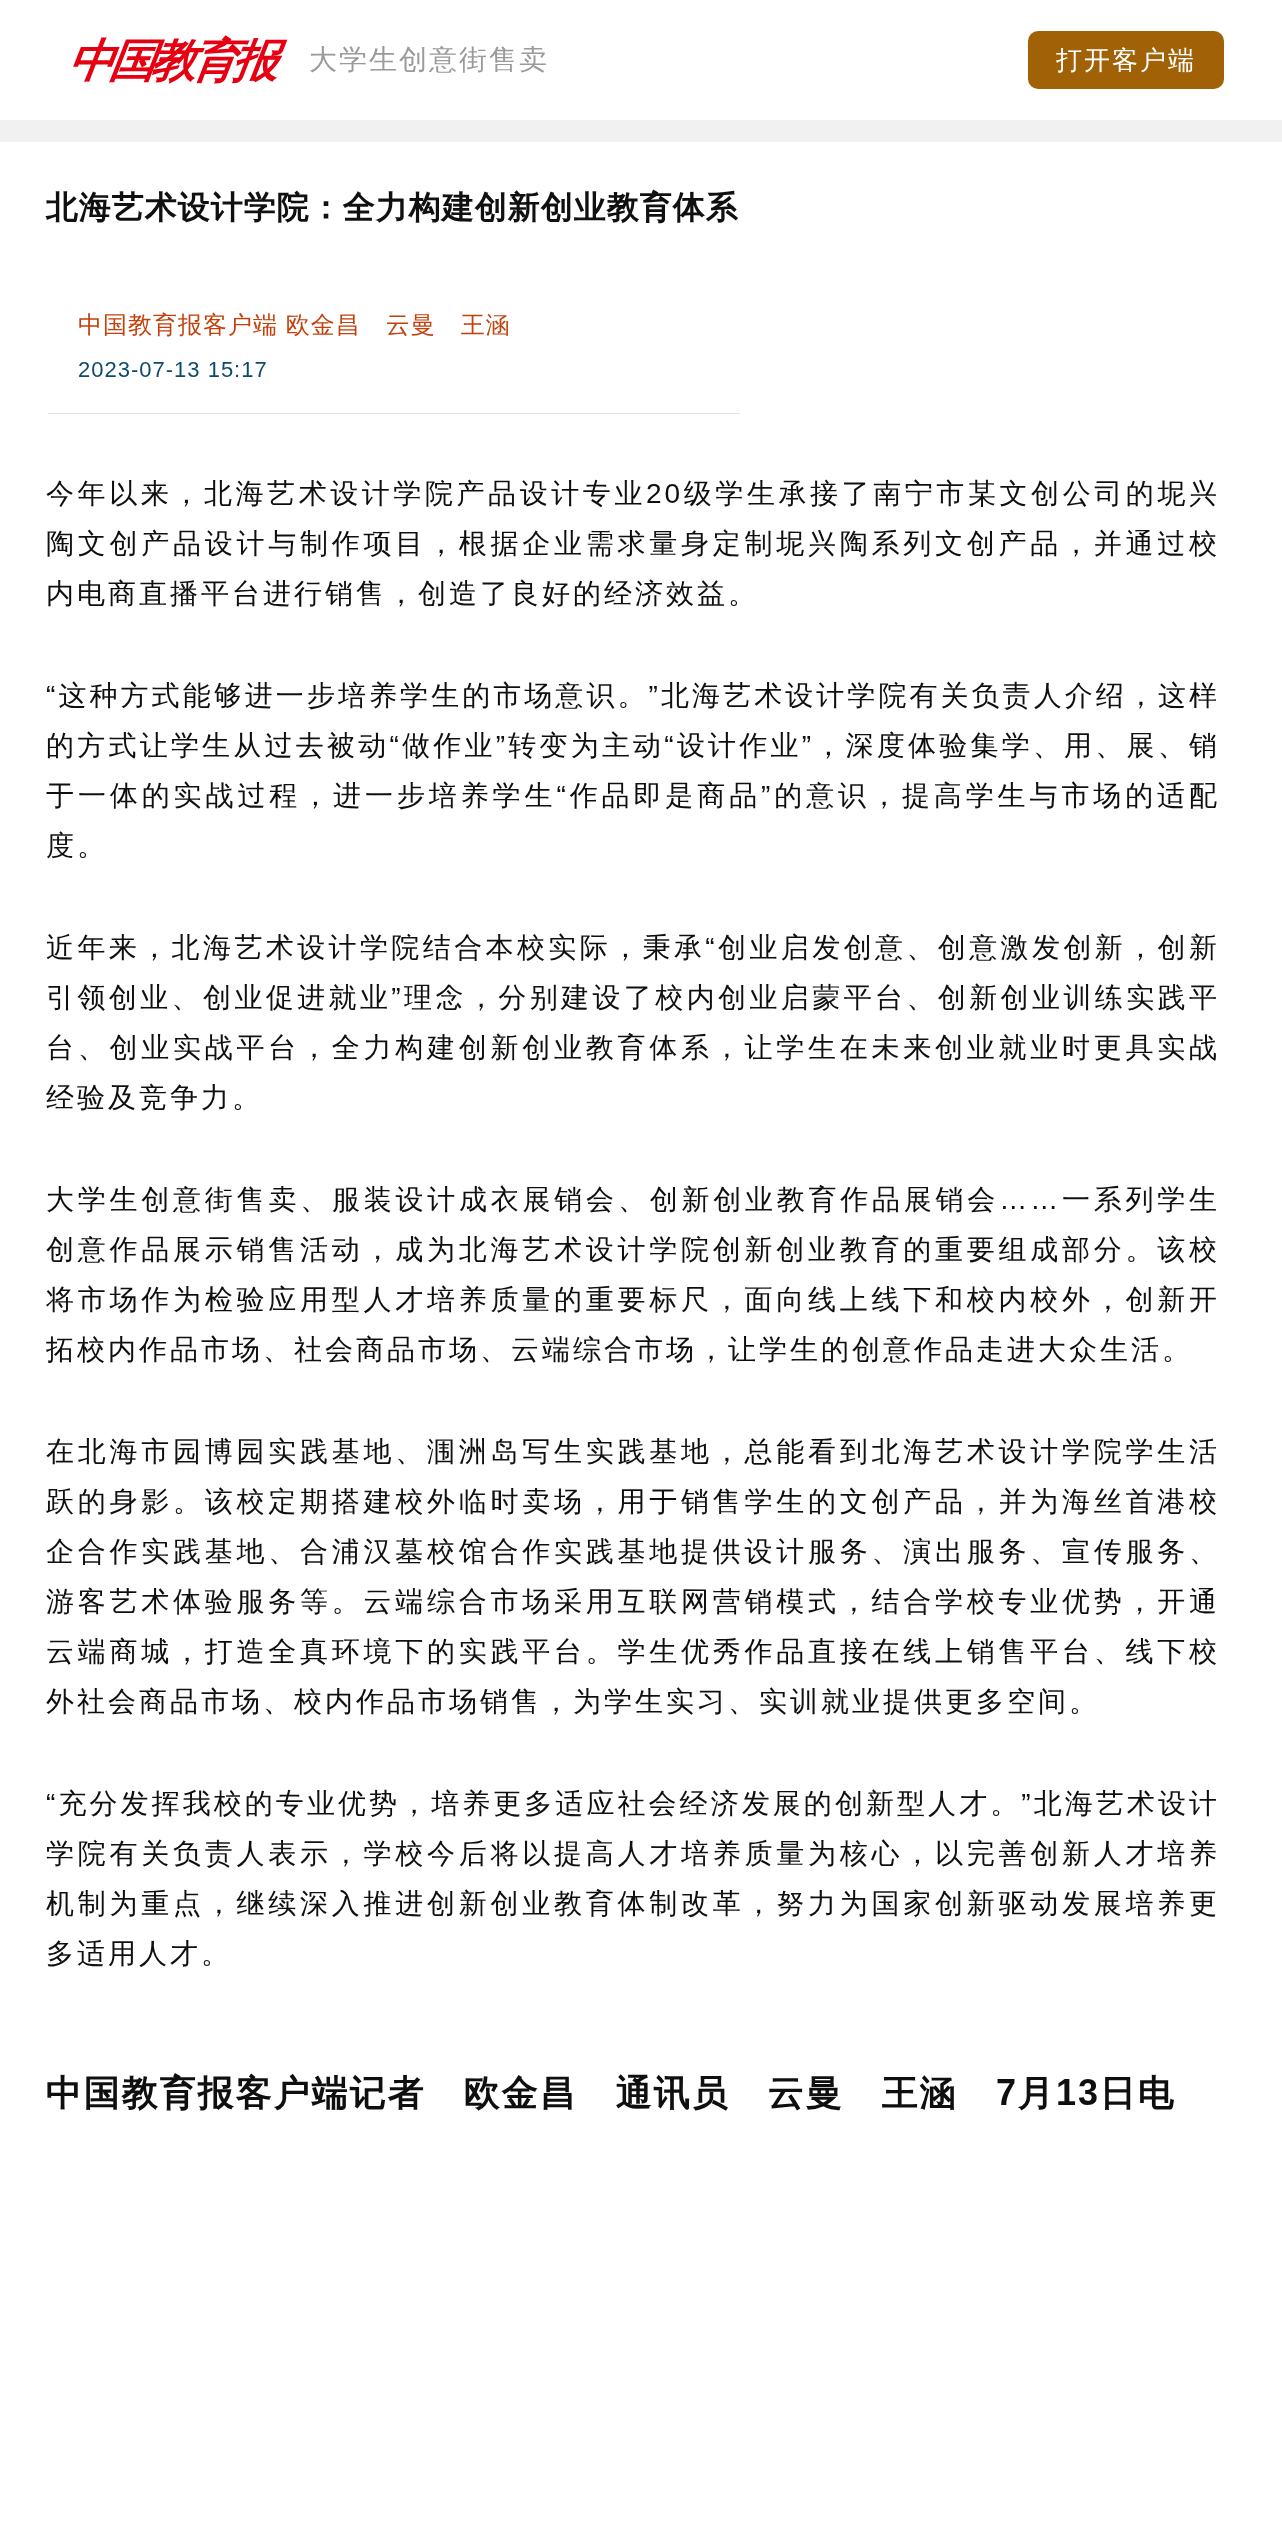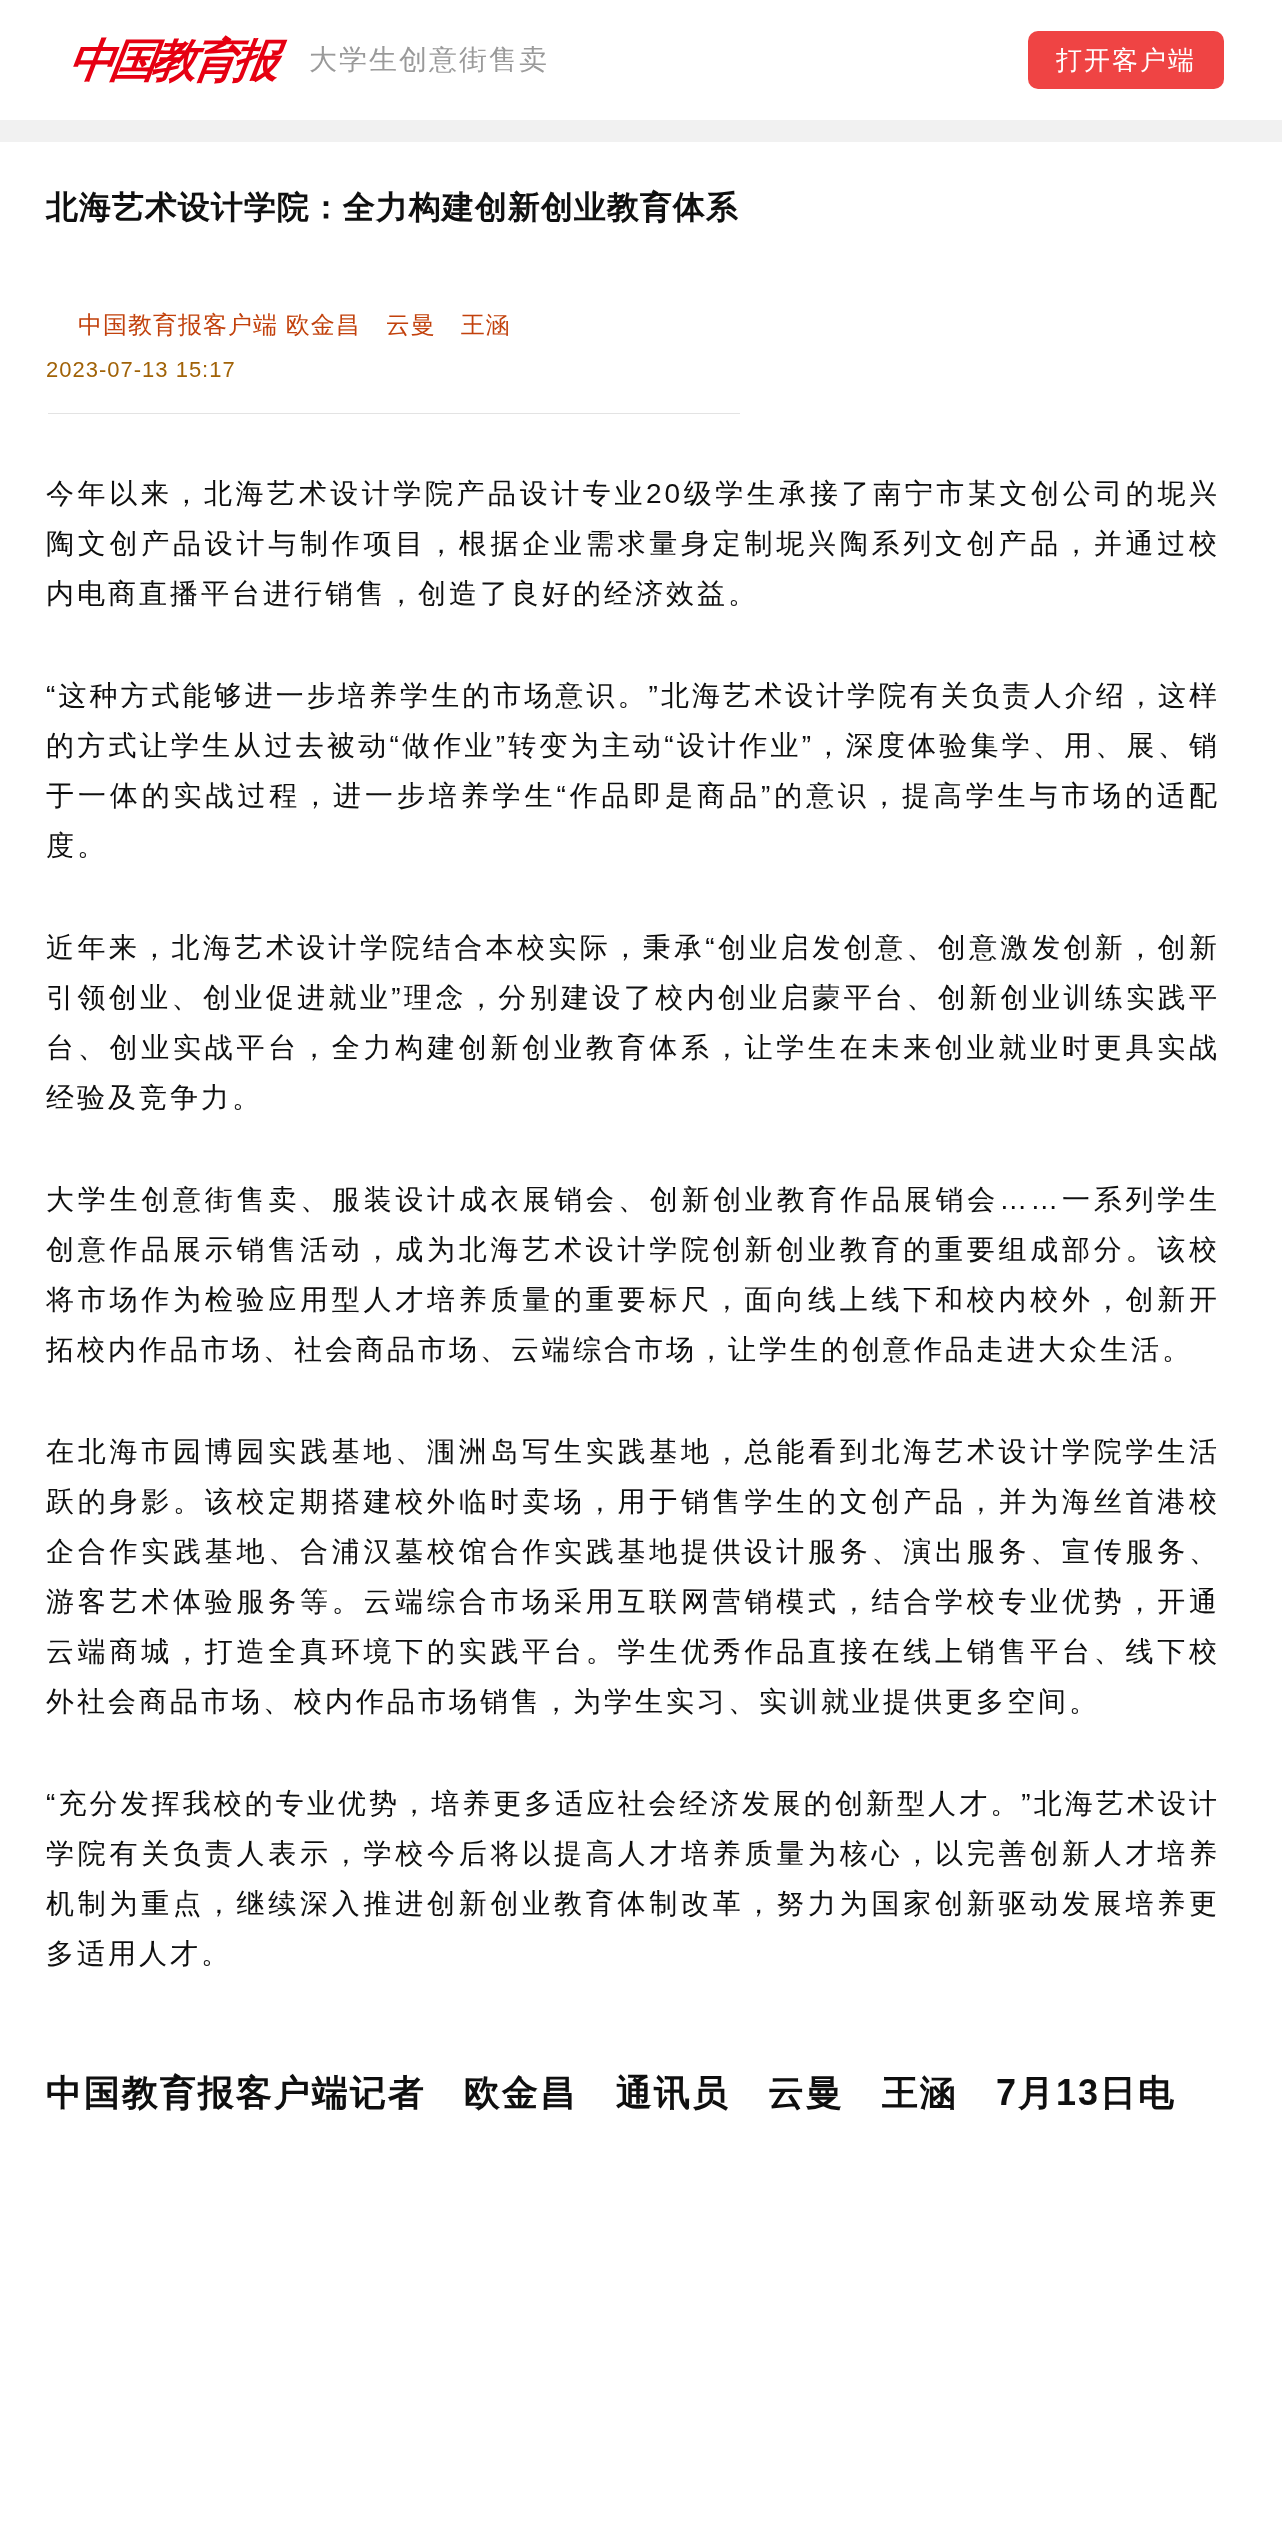--- a/index.html
+++ b/index.html
@@ -38,21 +38,21 @@
   }
   .tagline {
     color: #9a9a9a;
     font-size: 28px;
     margin-left: 34px;
     letter-spacing: 2px;
     white-space: nowrap;
   }
   .open-btn {
     margin-left: auto;
-    background: #ef4444;
+    background: #a16207;
     color: #ffffff;
     font-size: 26px;
     font-family: "Liberation Sans", "DejaVu Sans", sans-serif;
     border: none;
     border-radius: 10px;
     width: 196px;
     height: 58px;
     letter-spacing: 2px;
     cursor: pointer;
     display: flex;
@@ -80,23 +80,24 @@
   }
   .byline {
     margin-top: 80px;
     color: #c2410c;
     font-size: 24px;
     letter-spacing: 1px;
     margin-left: 32px;
   }
   .date {
     margin-top: 16px;
-    color: #a16207;
+    color: #0c4a6e;
     font-size: 22px;
     letter-spacing: 1px;
+    margin-left: 32px;
   }
   .divider {
     border: none;
     border-top: 1px solid #e3e3e3;
     width: 692px;
     margin: 30px 0 0 2px;
     height: 0;
   }
   .article-body {
     margin-top: 55px;

